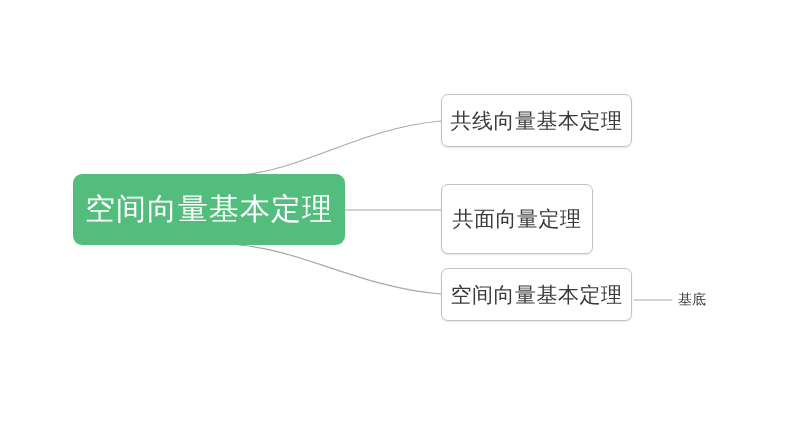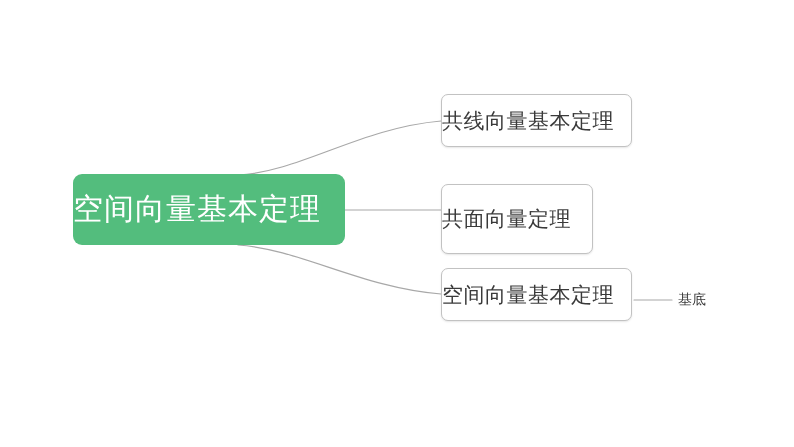--- a/index.html
+++ b/index.html
@@ -24,20 +24,21 @@
     top: 0;
     width: 794px;
     height: 447px;
     pointer-events: none;
   }
   .node {
     position: absolute;
     box-sizing: border-box;
     display: flex;
     align-items: center;
+    justify-content: center;
     white-space: nowrap;
   }
   
   .node-root {
     left: 73px;
     top: 174px;
     width: 272px;
     height: 71px;
     background: #53bd7d;
     border-radius: 9px;

